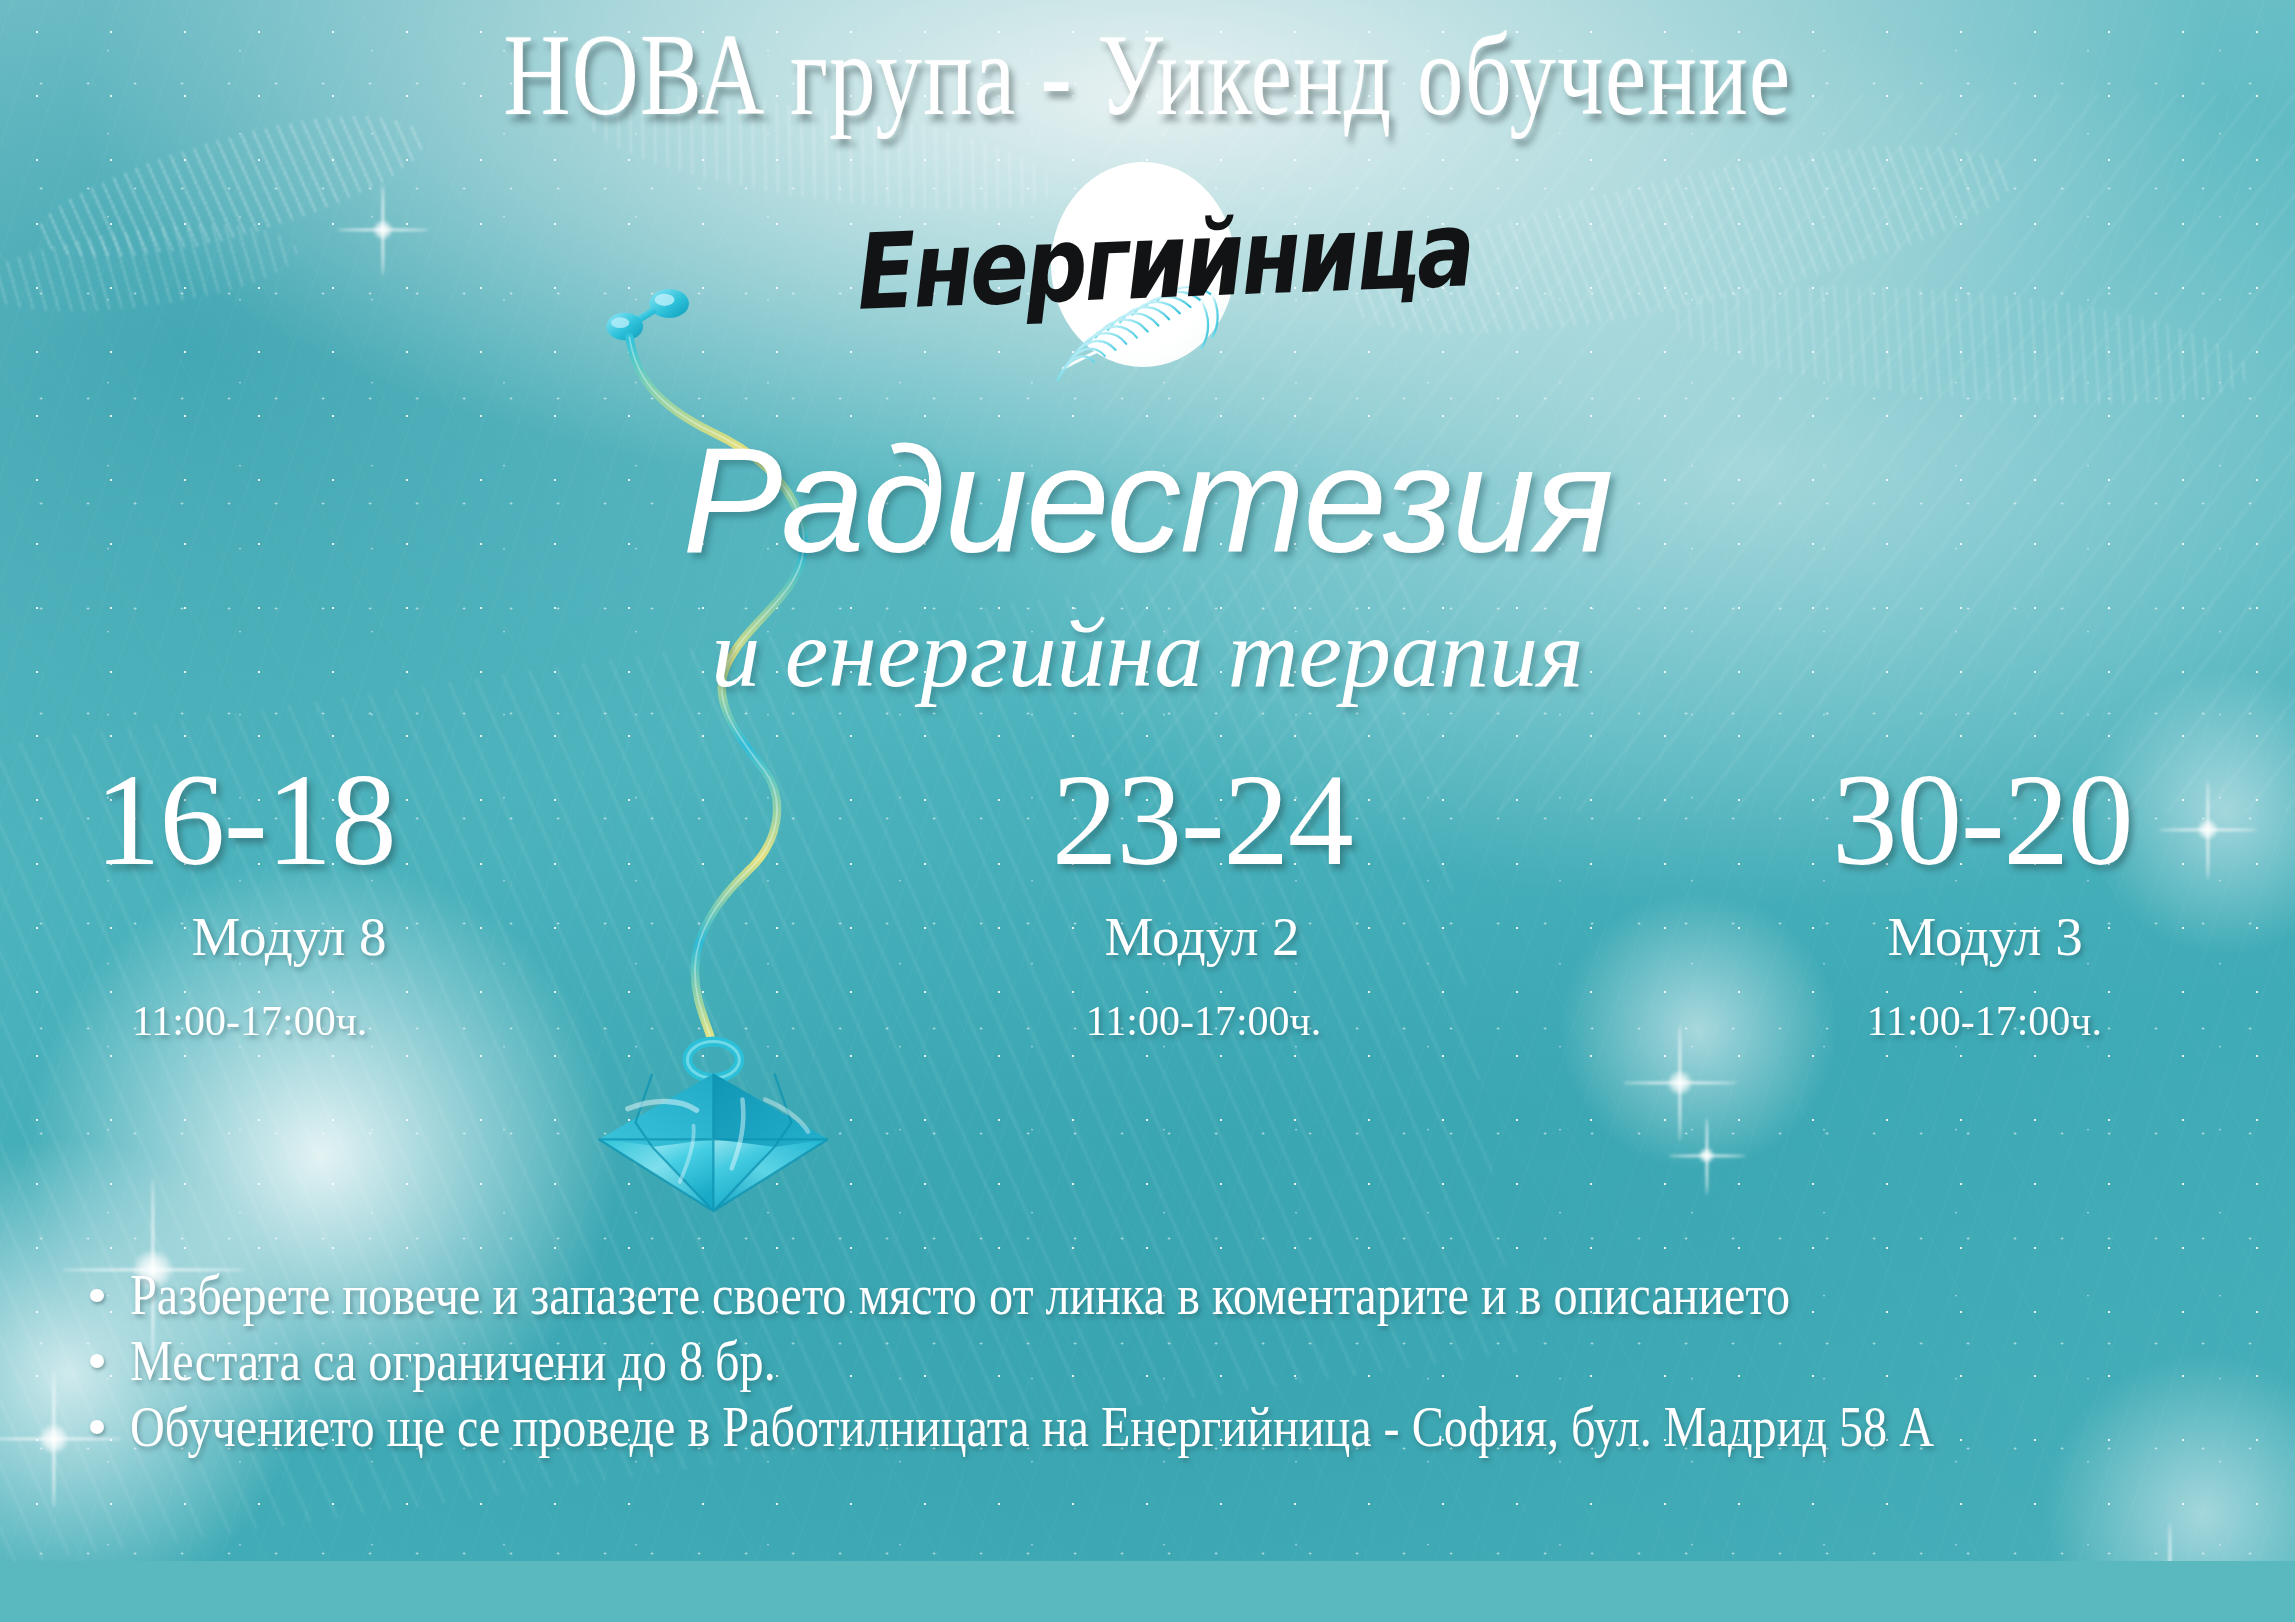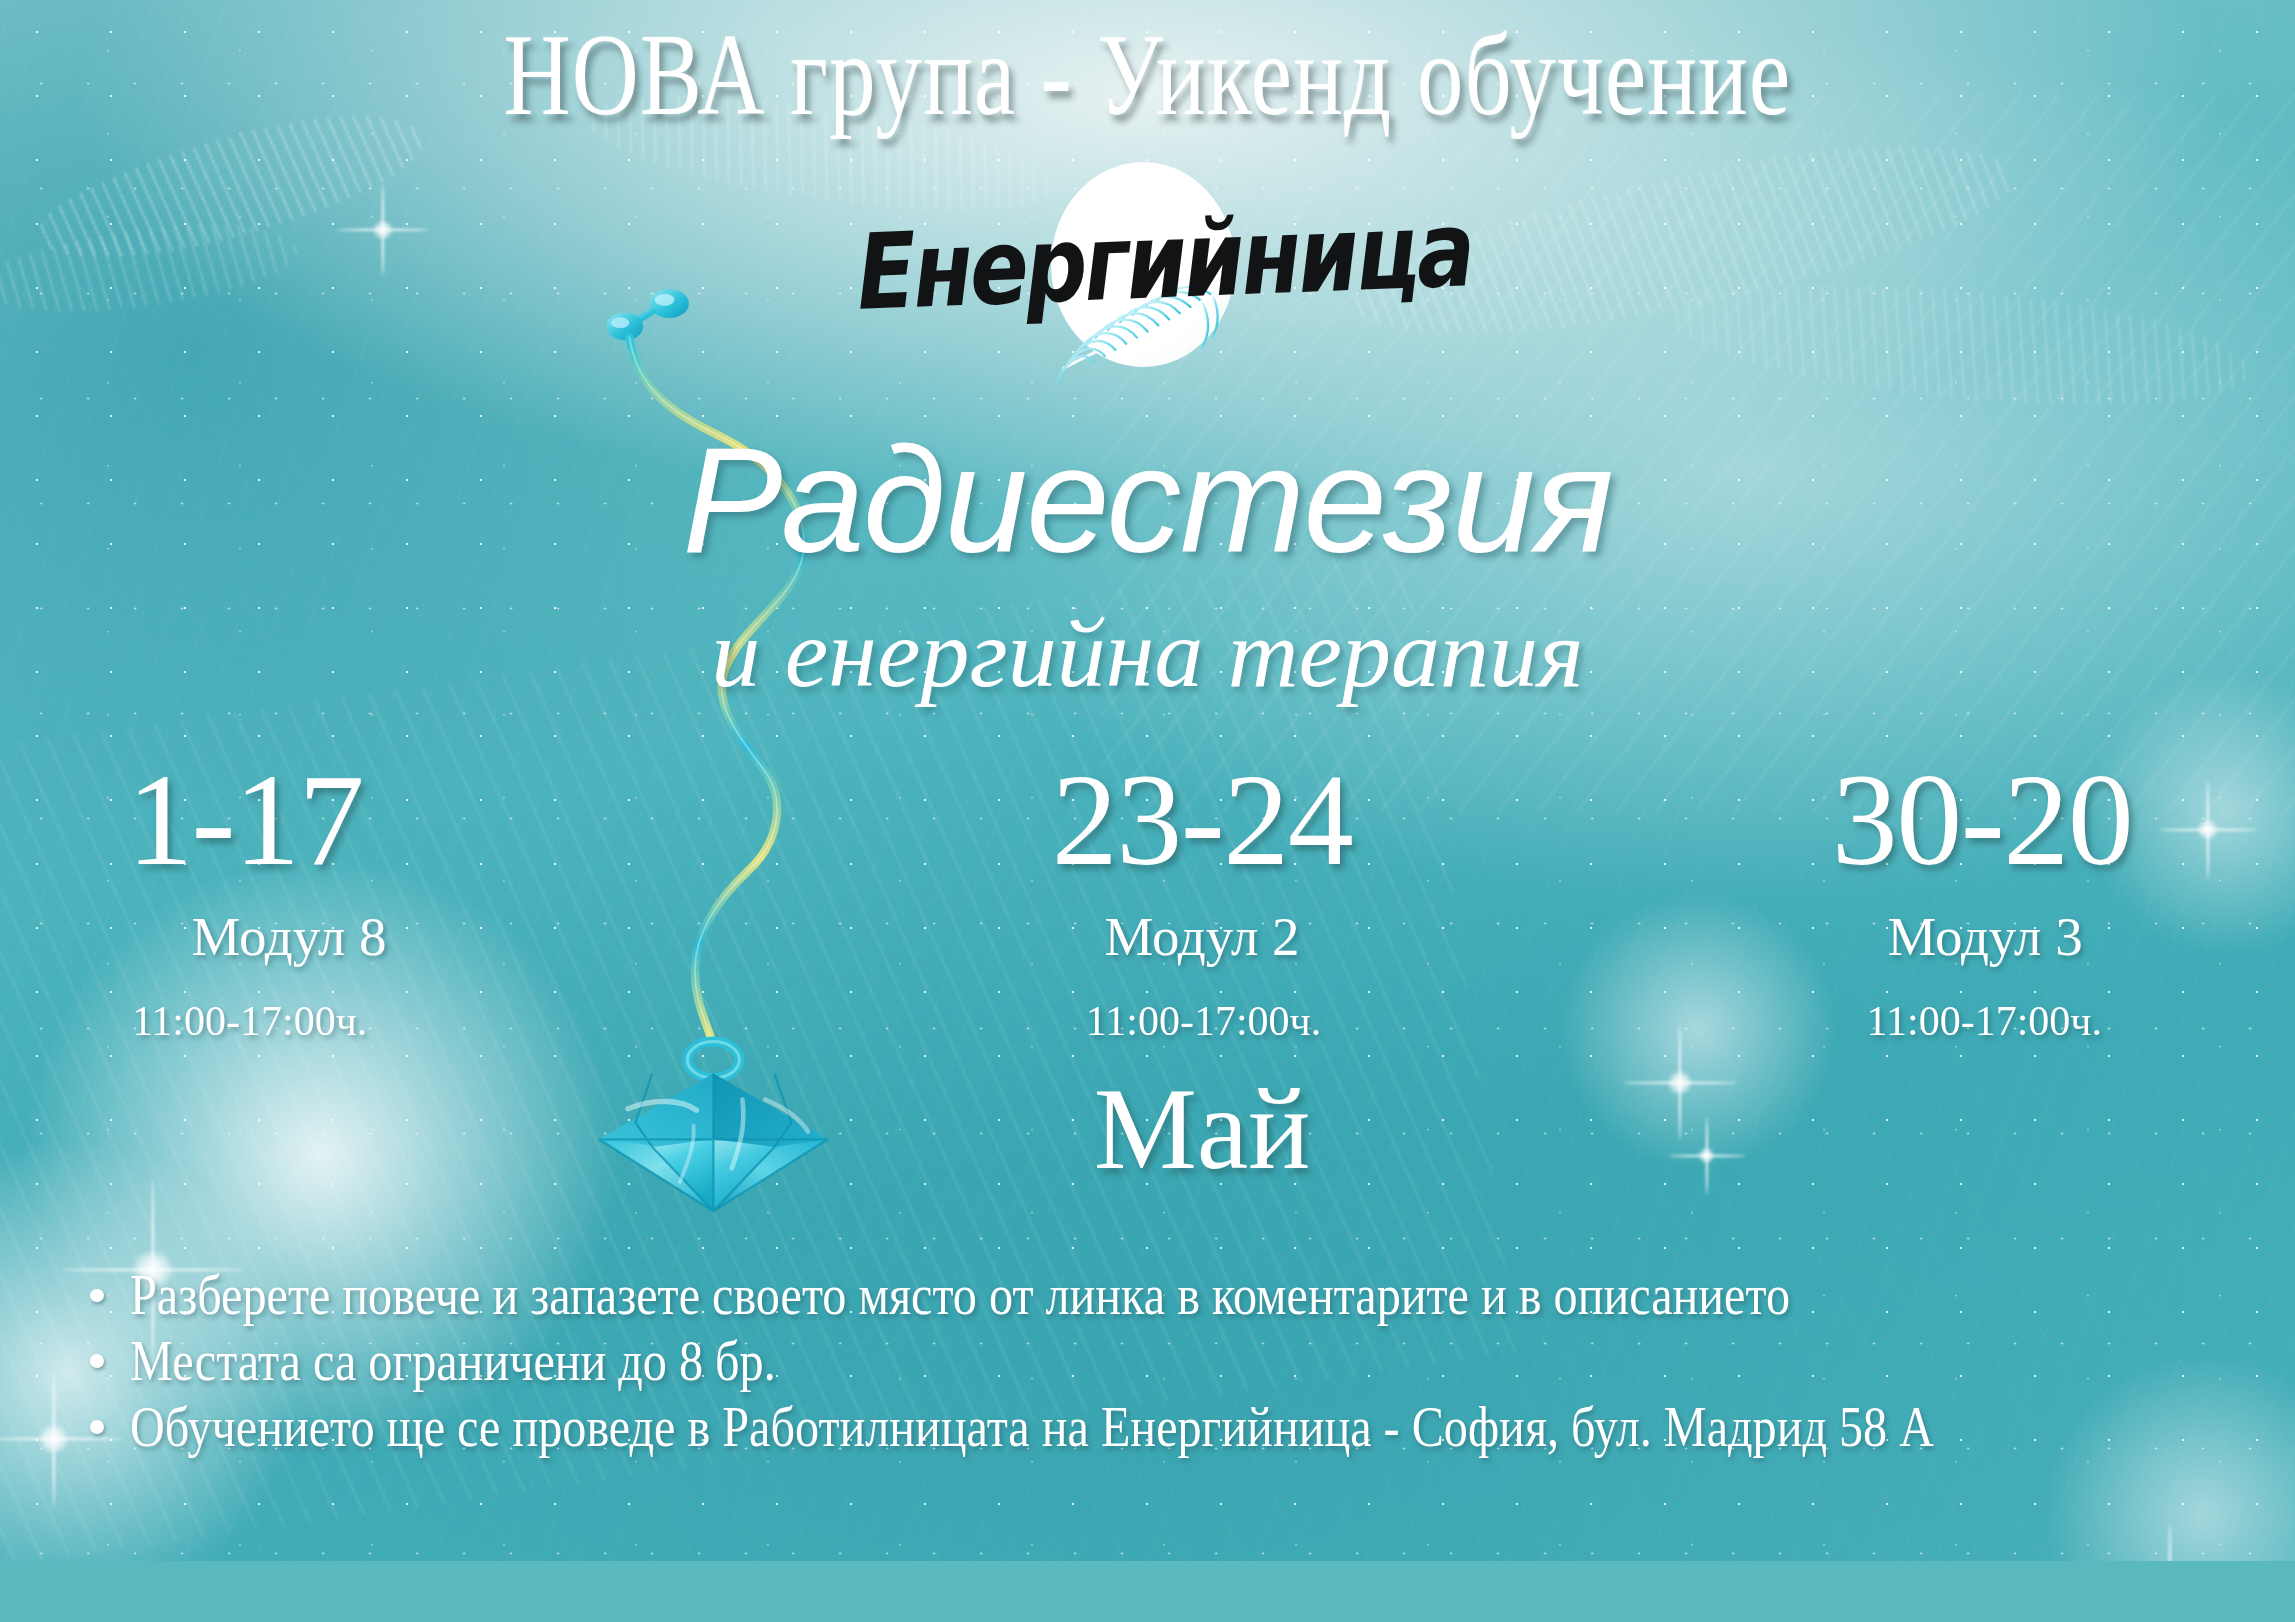--- a/index.html
+++ b/index.html
@@ -349,37 +349,36 @@
         <path d="M240 1060 C268 1072 286 1086 296 1102" stroke="#f4ffff" stroke-width="6" fill="none" opacity=".4" stroke-linecap="round"></path>
       </g>
     </svg>
   </div>
 
   <div class="hero">Радиестезия</div>
   <div class="hero-sub">и енергийна терапия</div>
 
   <div class="dates">
     <div class="date-col dcol-1">
-      <div class="date-big">1-17</div>
+      <div class="date-big">16-18</div>
       <div class="date-mod  mod-1">Модул 8</div>
       <div class="date-time t-1">11:00-17:00ч.</div>
     </div>
     <div class="date-col dcol-2">
       <div class="date-big">23-24</div>
       <div class="date-mod  mod-2">Модул 2</div>
       <div class="date-time t-2">11:00-17:00ч.</div>
     </div>
     <div class="date-col dcol-3">
       <div class="date-big">30-20</div>
       <div class="date-mod  mod-3">Модул 3</div>
       <div class="date-time t-3">11:00-17:00ч.</div>
     </div>
   </div>
 
-  <div class="month">Май</div>
 
   <div class="bullets">
     <div class="bullet-row">
       <div class="bullet-dot"></div>
       <div class="bullet-text">Разберете повече и запазете своето място от линка в коментарите и в описанието</div>
     </div>
     <div class="bullet-row">
       <div class="bullet-dot"></div>
       <div class="bullet-text">Местата са ограничени до 8 бр.</div>
     </div>

